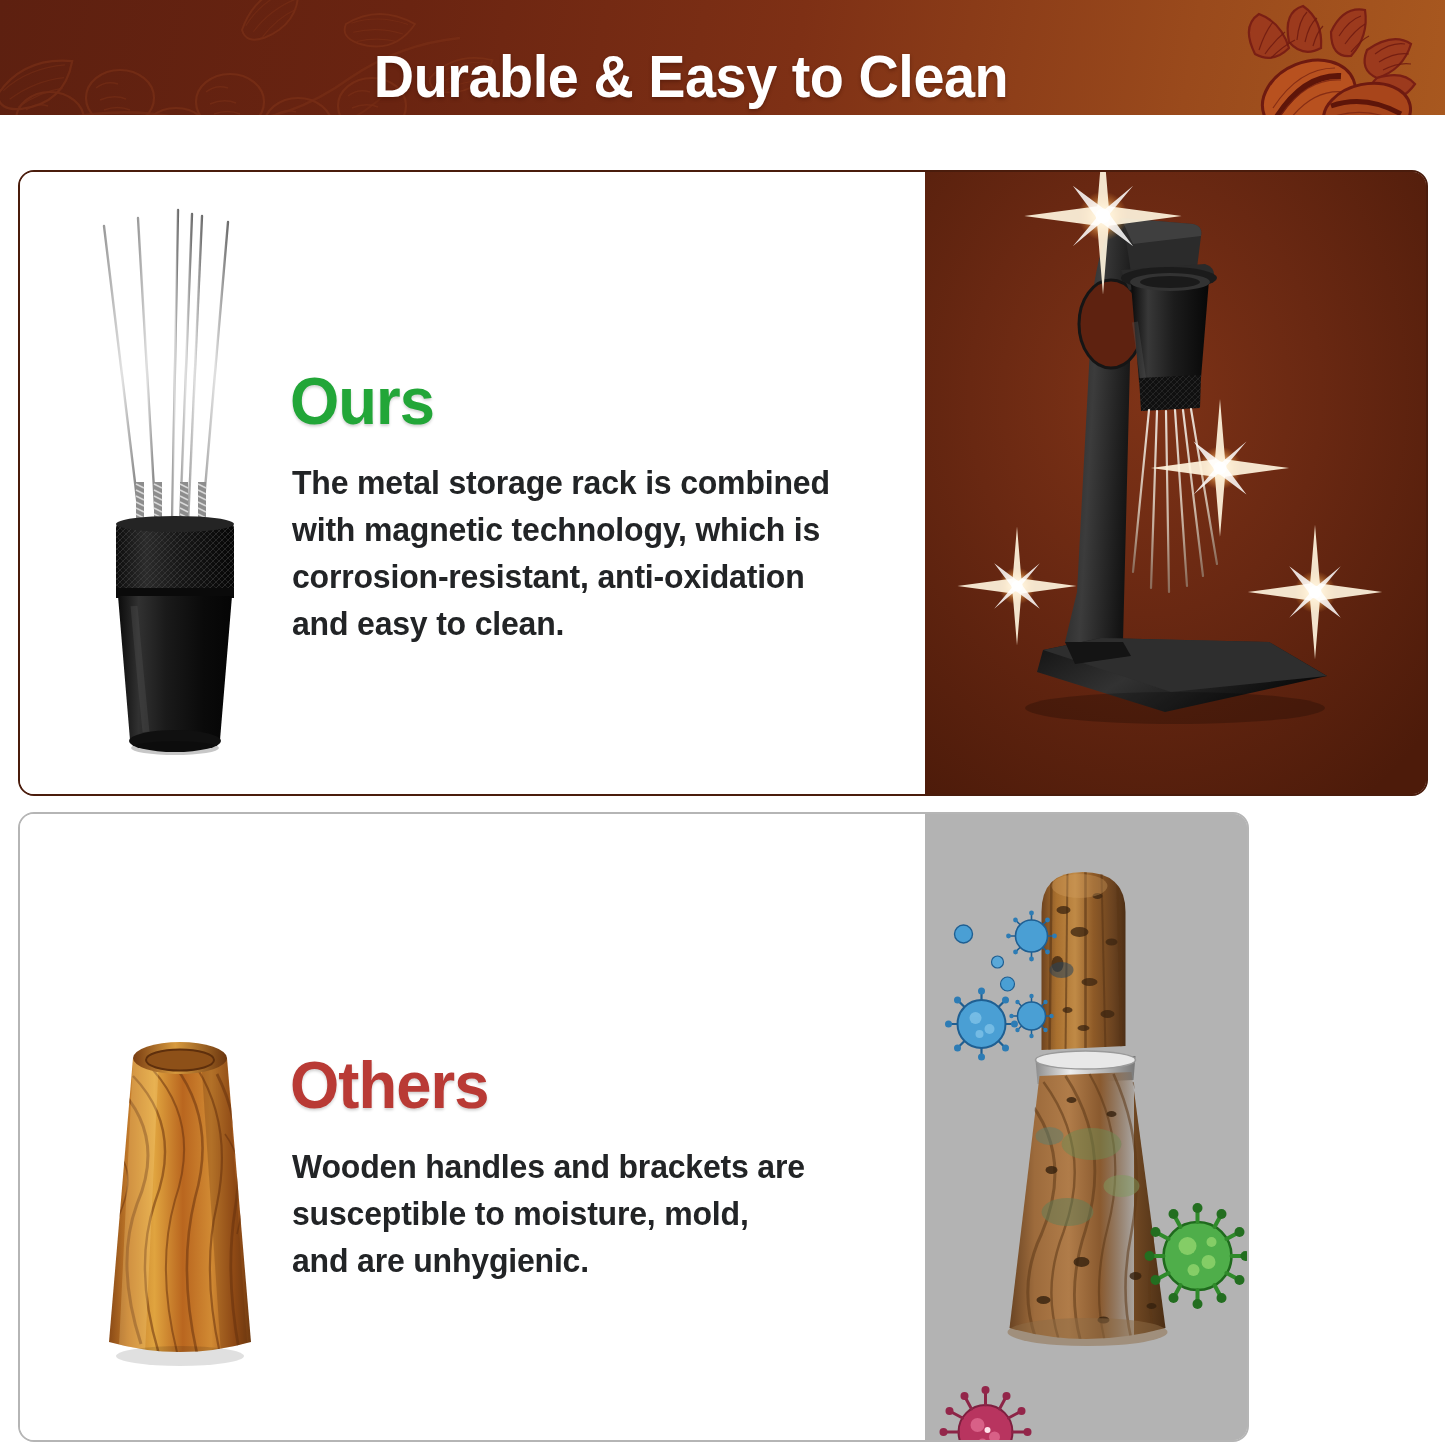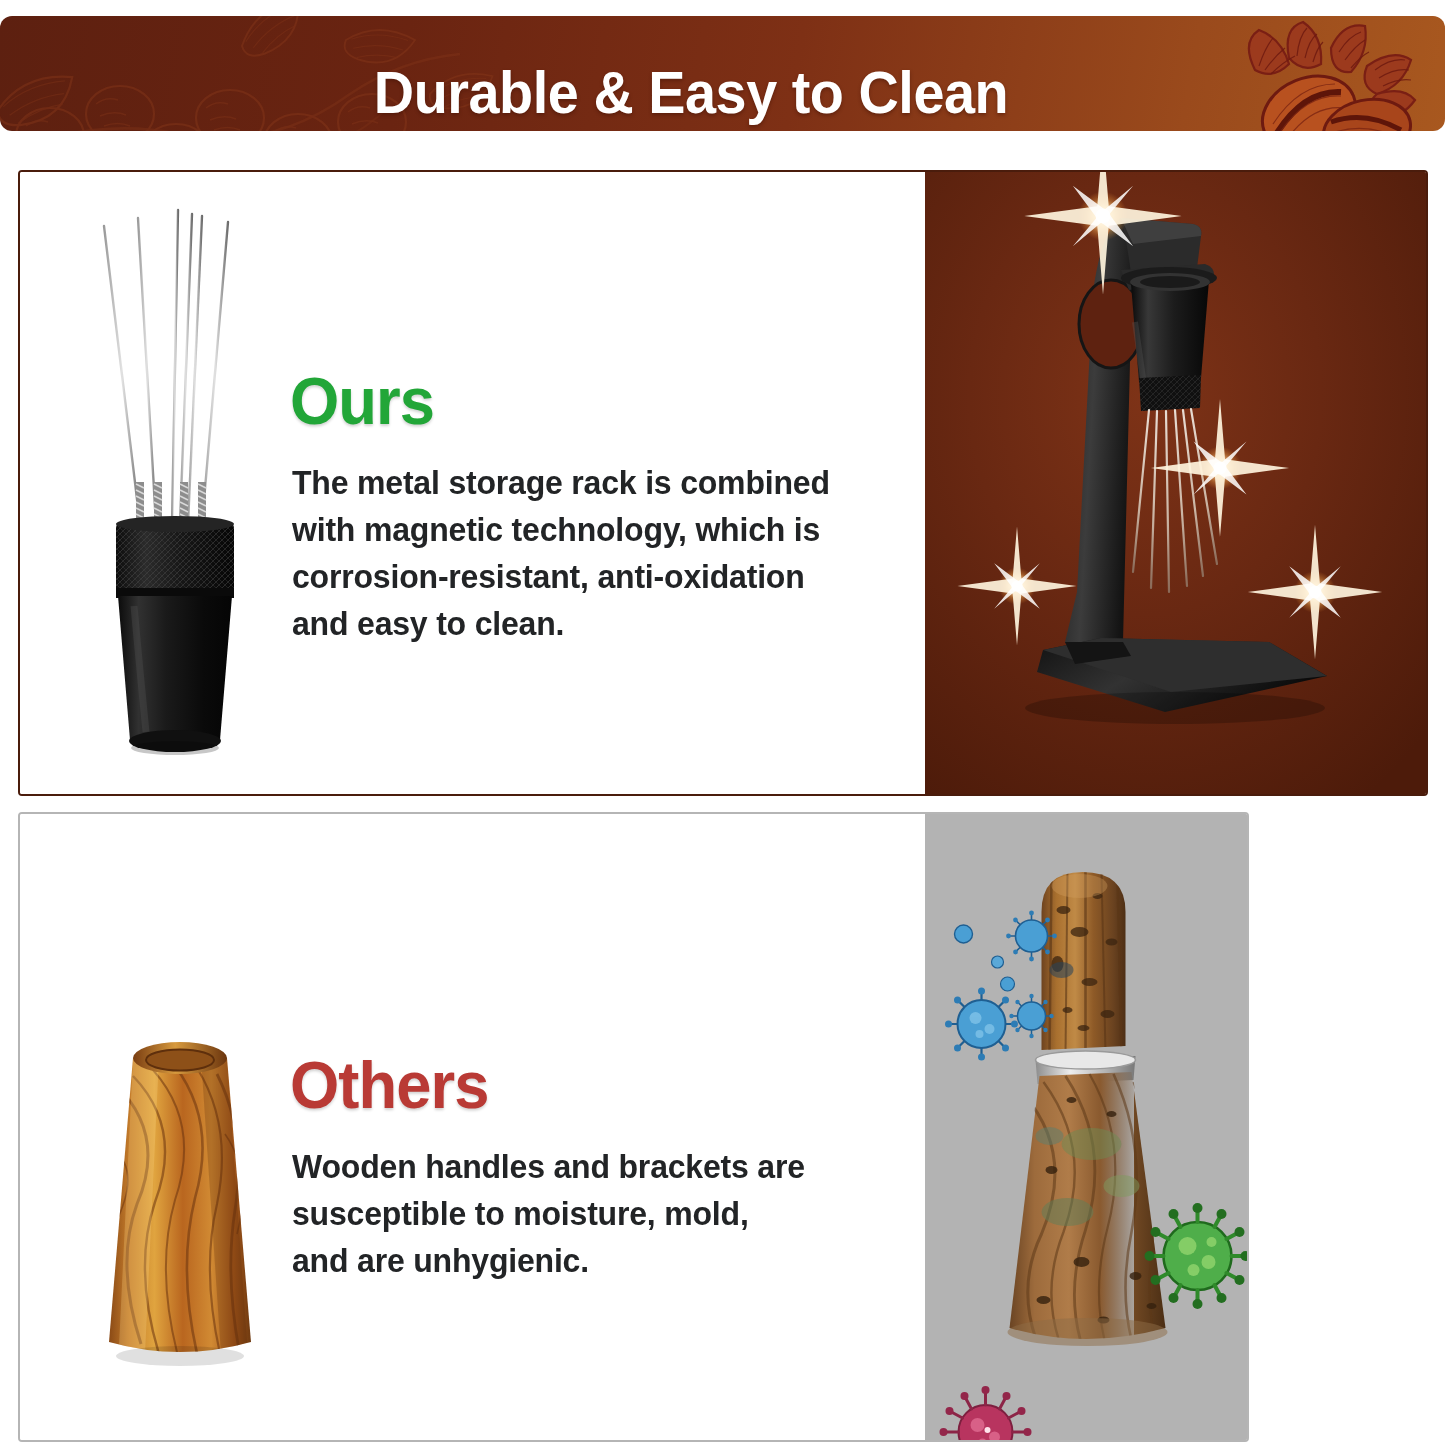--- a/index.html
+++ b/index.html
@@ -6,24 +6,23 @@
   html, body {
     width: 1445px; height: 1445px;
     background: #ffffff;
     font-family: "Liberation Sans", sans-serif;
     overflow: hidden;
   }
   .page { position: relative; width: 1445px; height: 1445px; background:#fff; }
 
   
   .header {
-    position: absolute; left:0; top:16px; width:1445px; height:115px;
+    position: absolute; left:0; top:0; width:1445px; height:115px;
     background: linear-gradient(100deg, #5d2010 0%, #6a2411 28%, #7e3015 55%, #9a4a1c 82%, #a8581f 100%);
     overflow: hidden;
-    border-radius: 12px;
   }
   .header-art-left {
     position:absolute; left:-20px; top:-10px; width:560px; height:190px;
     opacity:.55;
   }
   .header-art-right {
     position:absolute; right:8px; top:2px; width:210px; height:158px;
   }
   .header-title {
     position:absolute; left:0; top:42px; width:1382px;
@@ -36,21 +35,21 @@
     transform: scaleX(0.93);
     transform-origin: center;
     text-shadow: 0 2px 4px rgba(60,15,5,.45);
     white-space:nowrap;
   }
 
   
   .card {
     position:absolute;
     background:#ffffff;
-    border-radius:4px;
+    border-radius:16px;
     overflow:hidden;
   }
   .card-ours {
     left:18px; top:170px; width:1410px; height:626px;
     border:2px solid #4a1c0c;
   }
   .card-others {
     left:18px; top:812px; width:1231px; height:630px;
     border:2px solid #b5b5b5;
   }

